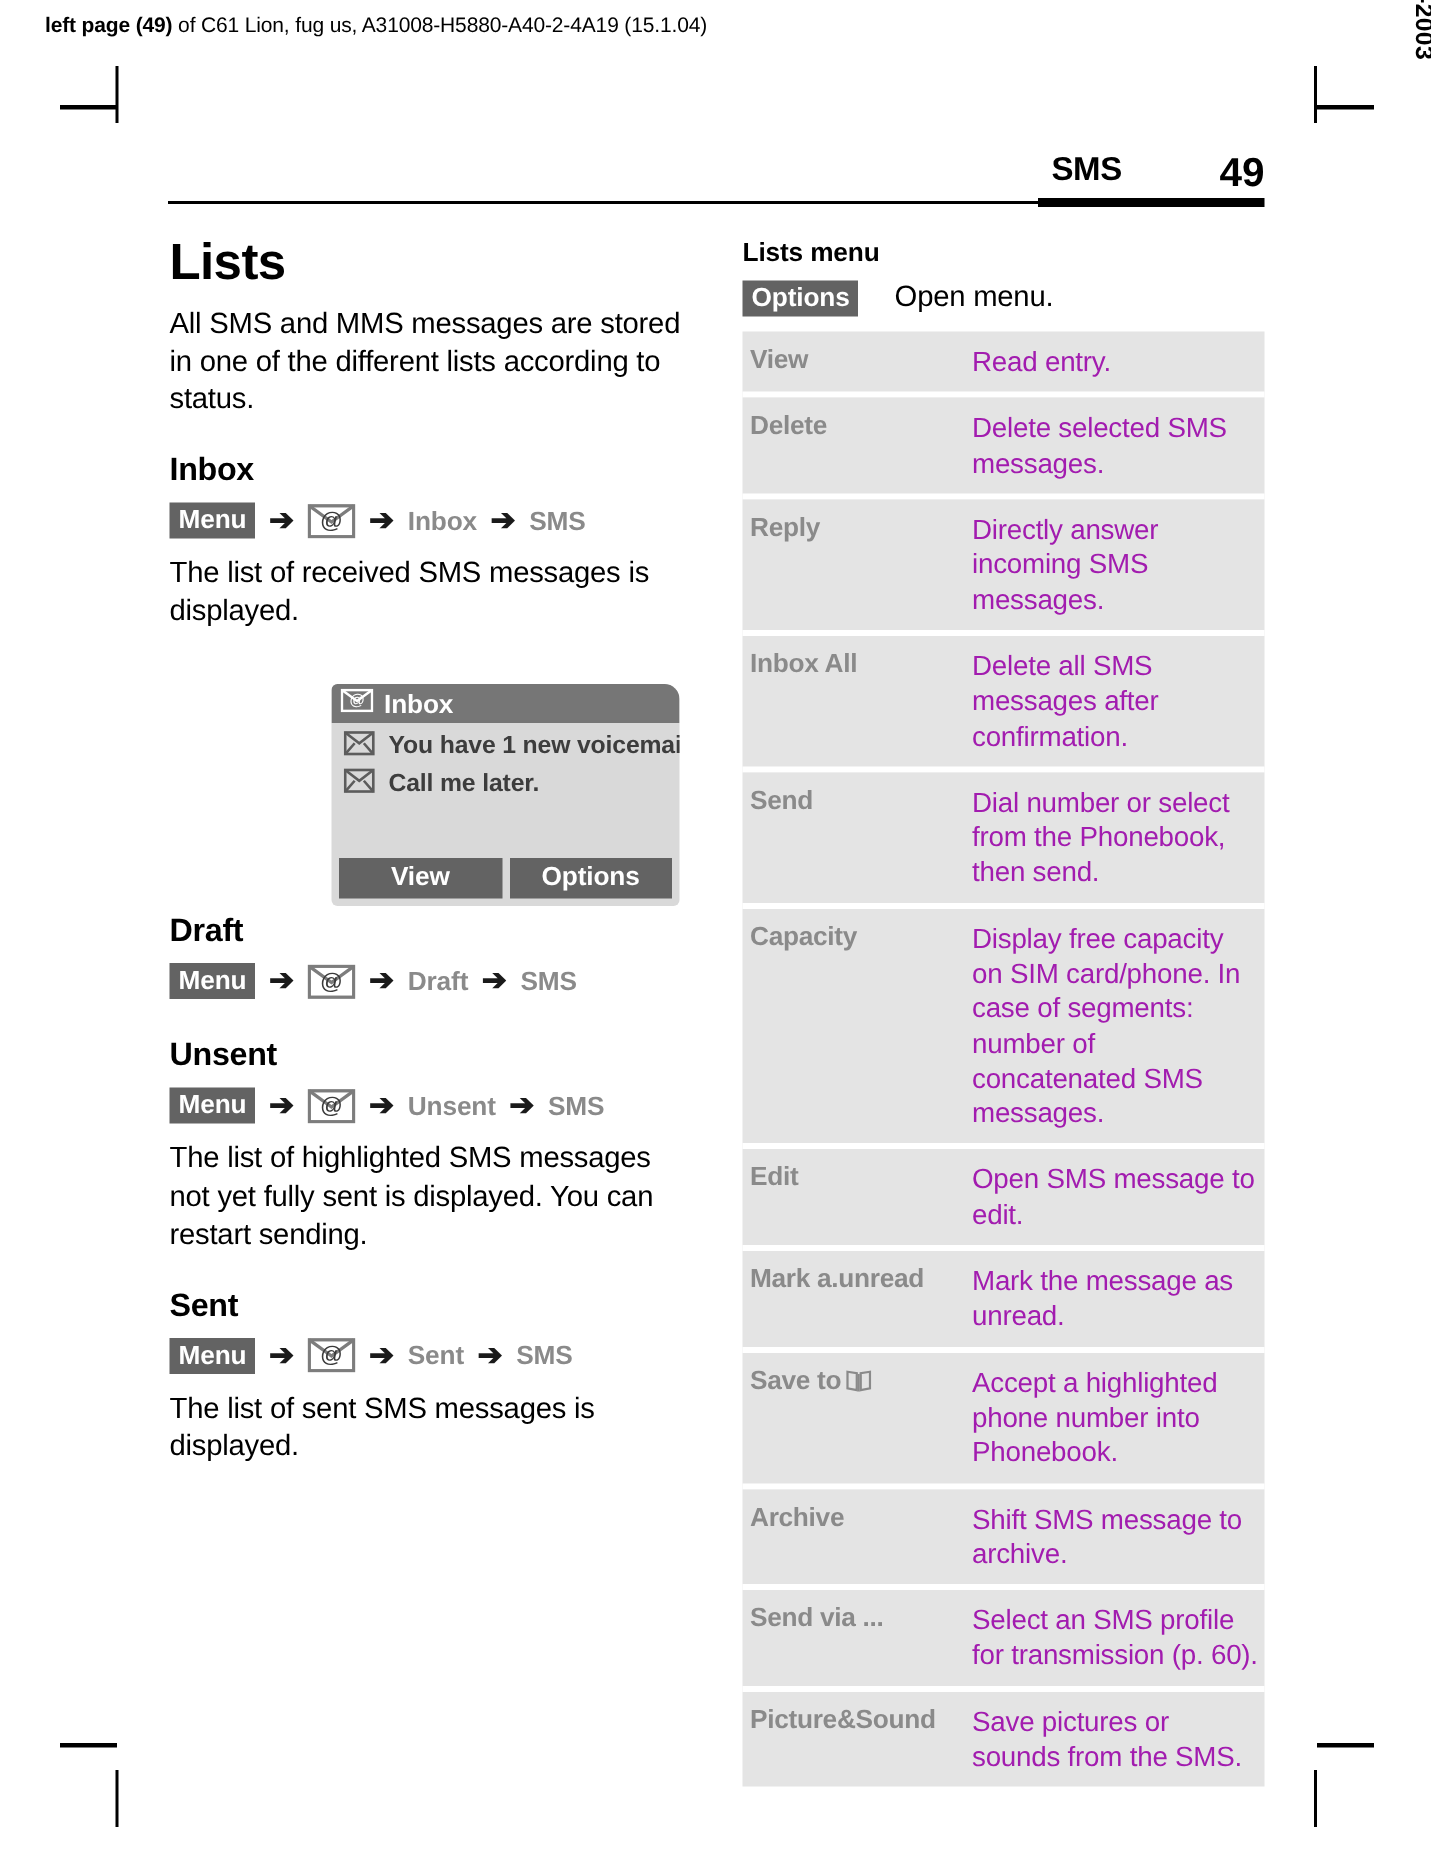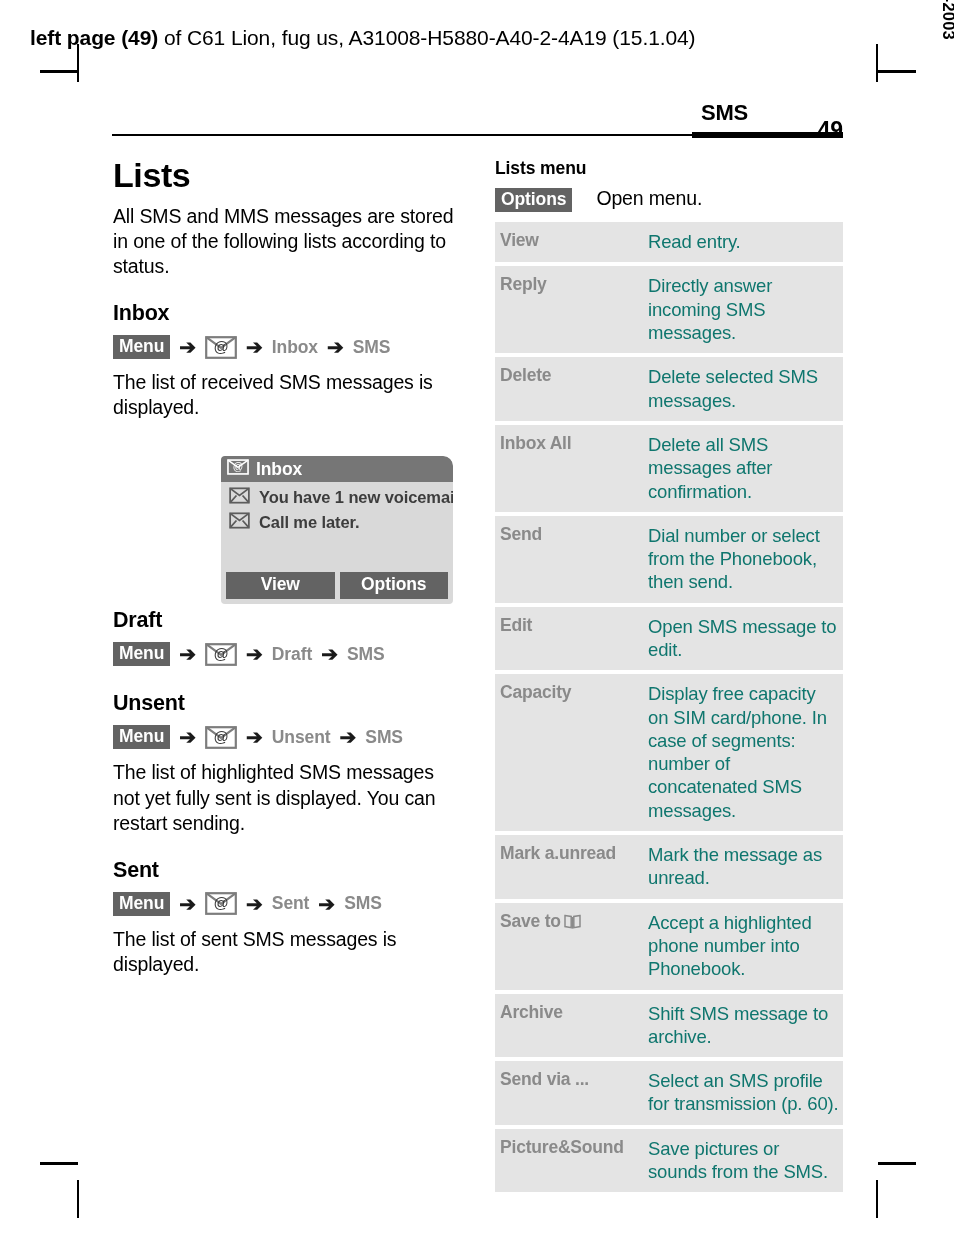--- a/index.html
+++ b/index.html
@@ -14,22 +14,22 @@
     overflow: hidden;
     font-family: "Liberation Sans", sans-serif;
     color: #000000;
     -webkit-font-smoothing: antialiased;
   }
 
   
   .print-header {
     position: absolute;
     left: 30px;
-    top: 26px;
-    font-size: 21px;
+    top: 8px;
+    font-size: 14px;
     letter-spacing: -0.1px;
     white-space: nowrap;
   }
   .print-header .ph-bold { font-weight: bold; }
 
   
   .crop {
     position: absolute;
     background: #000;
   }
@@ -63,22 +63,22 @@
     position: absolute;
     right: 95px;
     top: 0px;
     font-size: 22px;
     font-weight: bold;
     letter-spacing: -0.2px;
   }
   .page-head .ph-num {
     position: absolute;
     right: 0px;
-    top: 17px;
-    font-size: 23px;
+    top: 0px;
+    font-size: 27px;
     font-weight: bold;
   }
   .page-head .rule-thin {
     position: absolute;
     left: 0;
     top: 34px;
     width: 580px;
     height: 2px;
     background: #000;
   }
@@ -274,21 +274,21 @@
     width: 144px;
     font-size: 17.5px;
     font-weight: bold;
     color: #8a8a8a;
     letter-spacing: -0.2px;
     padding-left: 5px;
     white-space: nowrap;
   }
   .menu-table td.mt-val {
     font-size: 18.5px;
-    color: #0f766e;
+    color: #a21caf;
     line-height: 1.26;
     letter-spacing: -0.15px;
     padding-left: 0px;
   }
   .book-icon {
     display: inline-block;
     width: 17px;
     height: 15px;
     vertical-align: -2px;
     margin-left: 3px;
@@ -316,21 +316,21 @@
 <div class="page-head">
   <span class="ph-title">SMS</span>
   <span class="ph-num">49</span>
   <div class="rule-thin"></div>
   <div class="rule-thick"></div>
 </div>
 
 <div class="col-left">
 
   <h1 class="sec-title">Lists</h1>
-  <p class="body-text intro">All SMS and MMS messages are stored in one of the following lists according to status.</p>
+  <p class="body-text intro">All SMS and MMS messages are stored in one of the different lists according to status.</p>
 
   <h2 class="sub-title">Inbox</h2>
   <div class="nav-path">
     <span class="softkey">Menu</span>
     <span class="nav-arrow">➔</span>
     <span class="icon-mail-at">
       <svg width="32" height="23" viewBox="0 0 32 23">
         <rect x="1.2" y="1.2" width="29.6" height="20.6" fill="none" stroke="#7d7d7d" stroke-width="2.2"></rect>
         <path d="M1.2 1.2 L16 12 L30.8 1.2" fill="none" stroke="#7d7d7d" stroke-width="2.2"></path>
         <text x="16" y="16" font-family="'Liberation Sans',sans-serif" font-size="15" fill="#3a3a3a" text-anchor="middle">@</text>
@@ -452,45 +452,45 @@
     <span class="opt-desc">Open menu.</span>
   </div>
 
   <table class="menu-table">
     <tbody>
       <tr>
         <td class="mt-key">View</td>
         <td class="mt-val">Read entry.</td>
       </tr>
       <tr>
+        <td class="mt-key">Delete</td>
+        <td class="mt-val">Delete selected
+SMS messages.</td>
+      </tr>
+      <tr>
         <td class="mt-key">Reply</td>
         <td class="mt-val">Directly answer incoming
 SMS messages.</td>
       </tr>
       <tr>
-        <td class="mt-key">Delete</td>
-        <td class="mt-val">Delete selected
-SMS messages.</td>
-      </tr>
-      <tr>
         <td class="mt-key">Inbox All</td>
         <td class="mt-val">Delete all SMS messages after confirmation.</td>
       </tr>
       <tr>
         <td class="mt-key">Send</td>
         <td class="mt-val">Dial number or select from the Phonebook, then send.</td>
+      </tr>
+      <tr>
+        <td class="mt-key">Capacity</td>
+        <td class="mt-val">Display free capacity on SIM card/phone. In case of segments: number of concatenated SMS messages.</td>
       </tr>
       <tr>
         <td class="mt-key">Edit</td>
         <td class="mt-val">Open SMS message
 to edit.</td>
-      </tr>
-      <tr>
-        <td class="mt-key">Capacity</td>
-        <td class="mt-val">Display free capacity on SIM card/phone. In case of segments: number of concatenated SMS messages.</td>
       </tr>
       <tr>
         <td class="mt-key">Mark a.unread</td>
         <td class="mt-val">Mark the message as unread.</td>
       </tr>
       <tr>
         <td class="mt-key">
           <span>Save to</span><span class="book-icon">
             <svg width="17" height="15" viewBox="0 0 18 16">
               <path d="M1 1.6 L7.6 2.6 L7.6 14.6 L1 13.4 Z" fill="none" stroke="#8a8a8a" stroke-width="1.6"></path>

